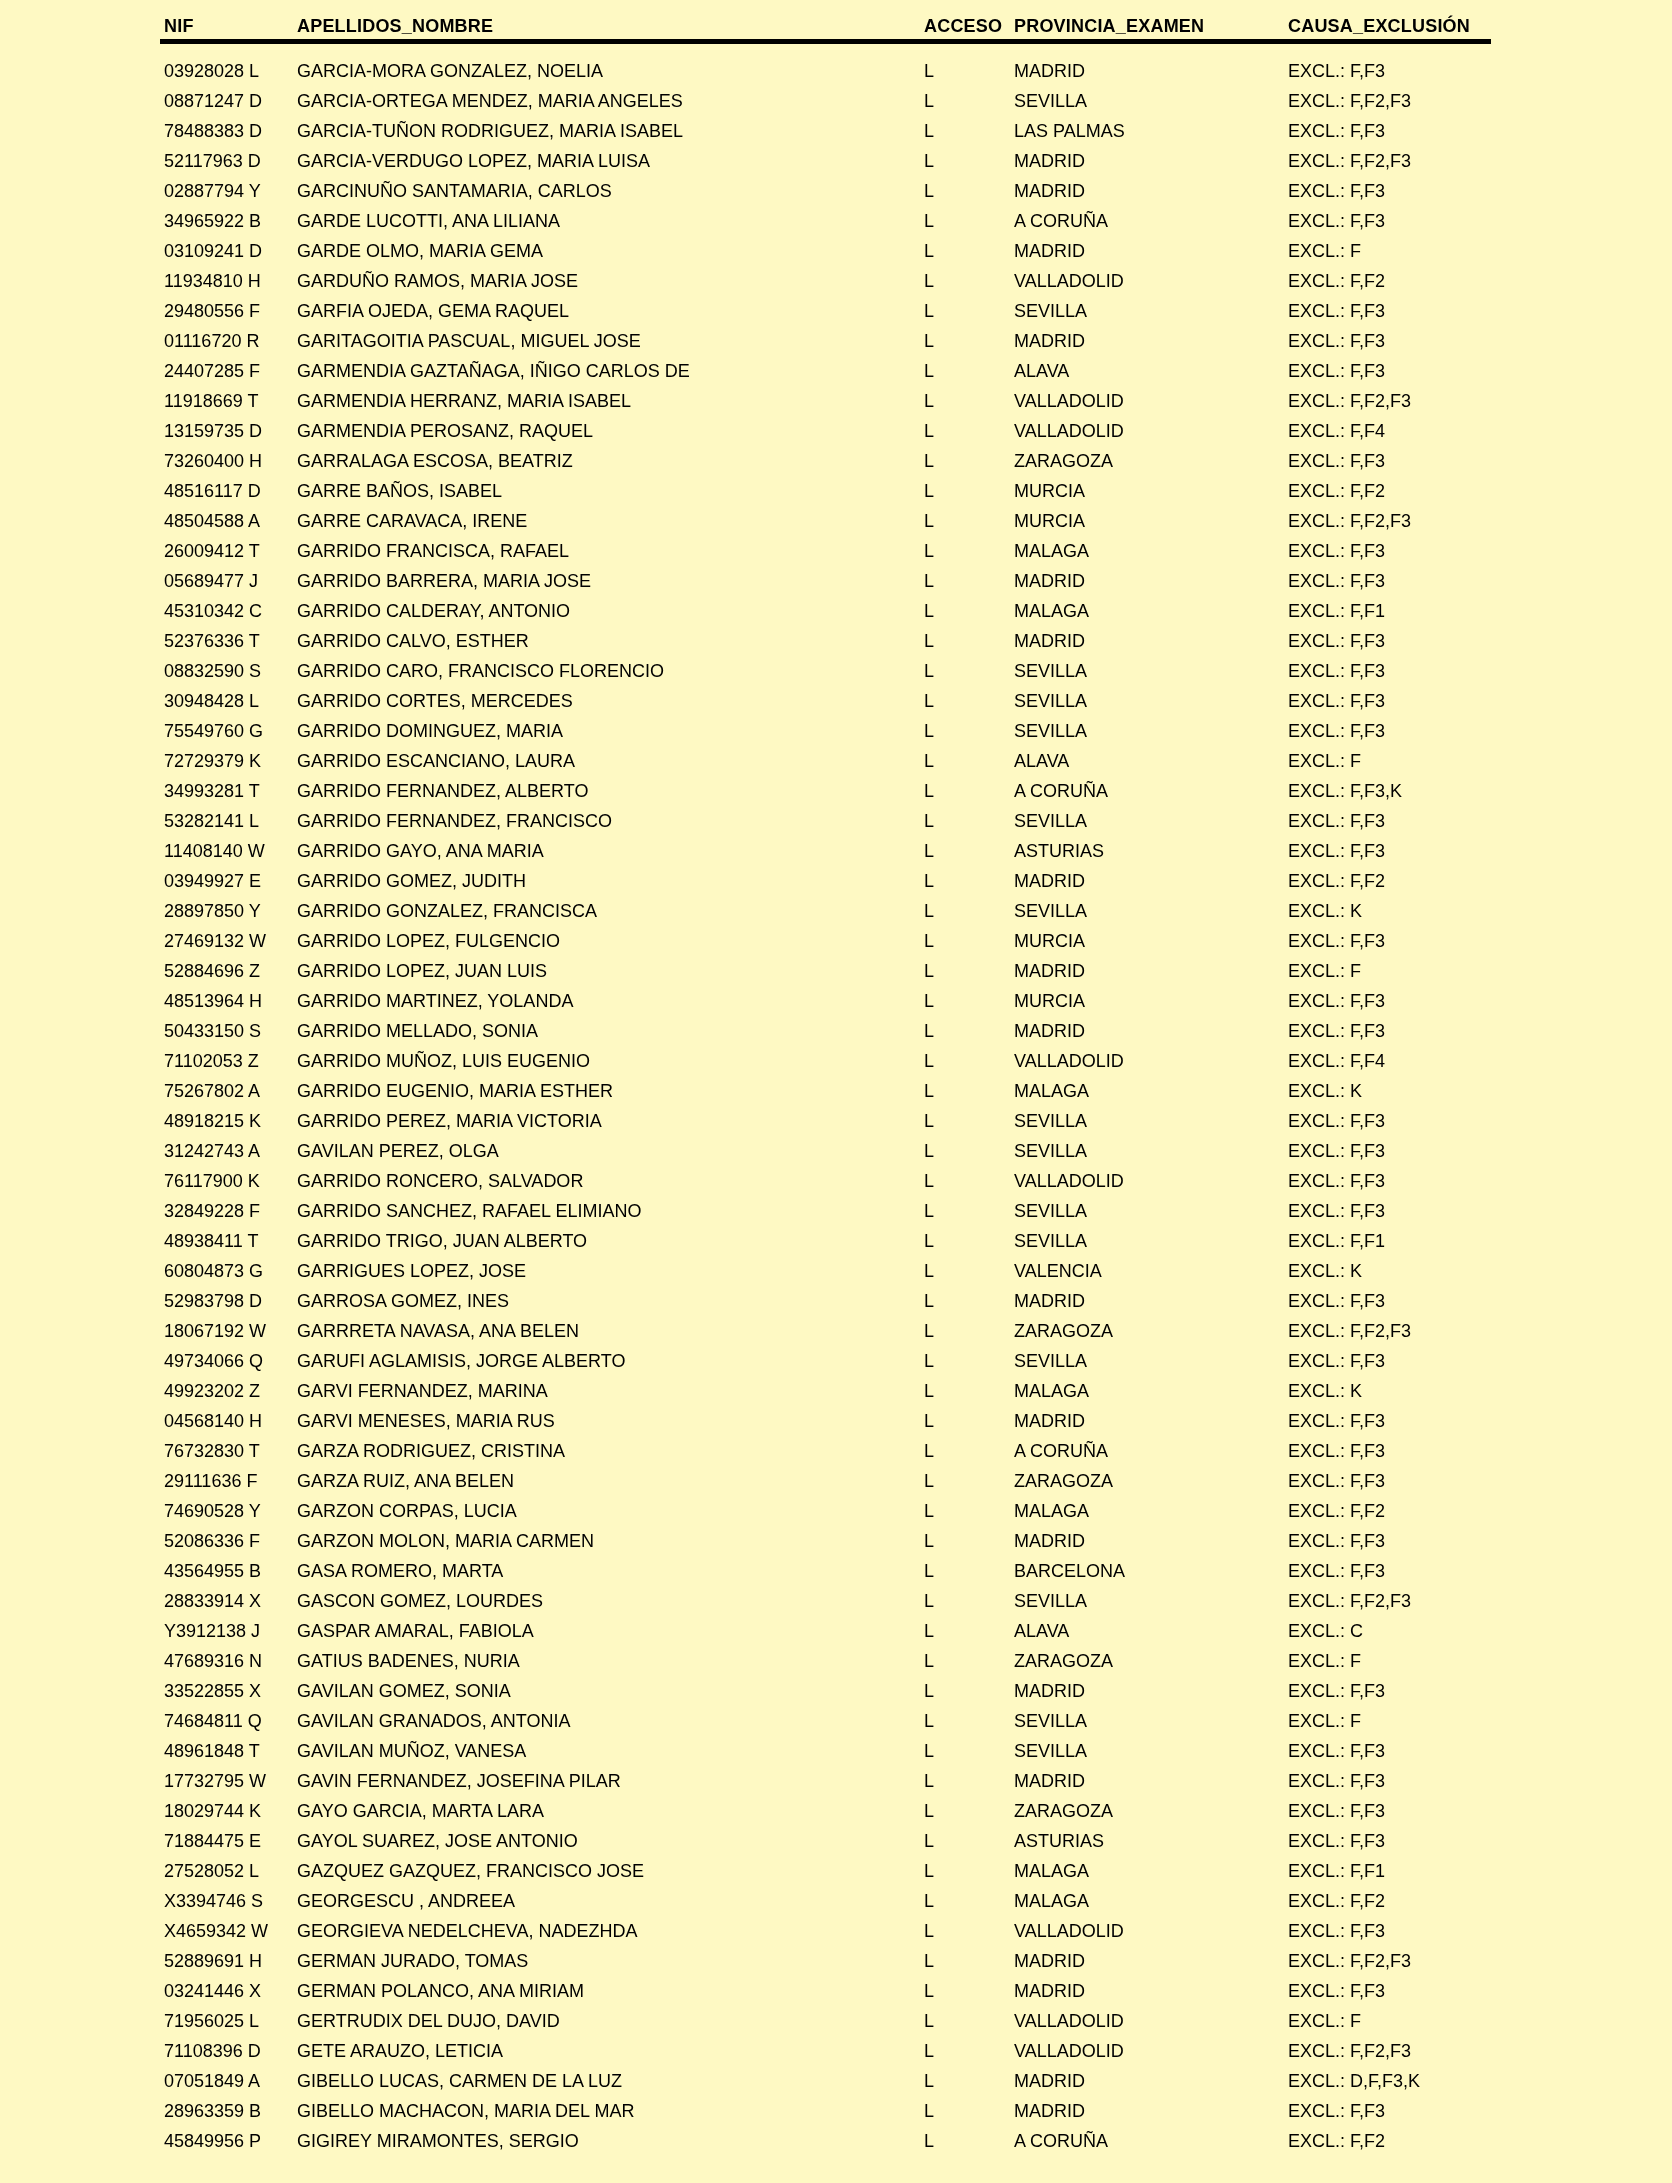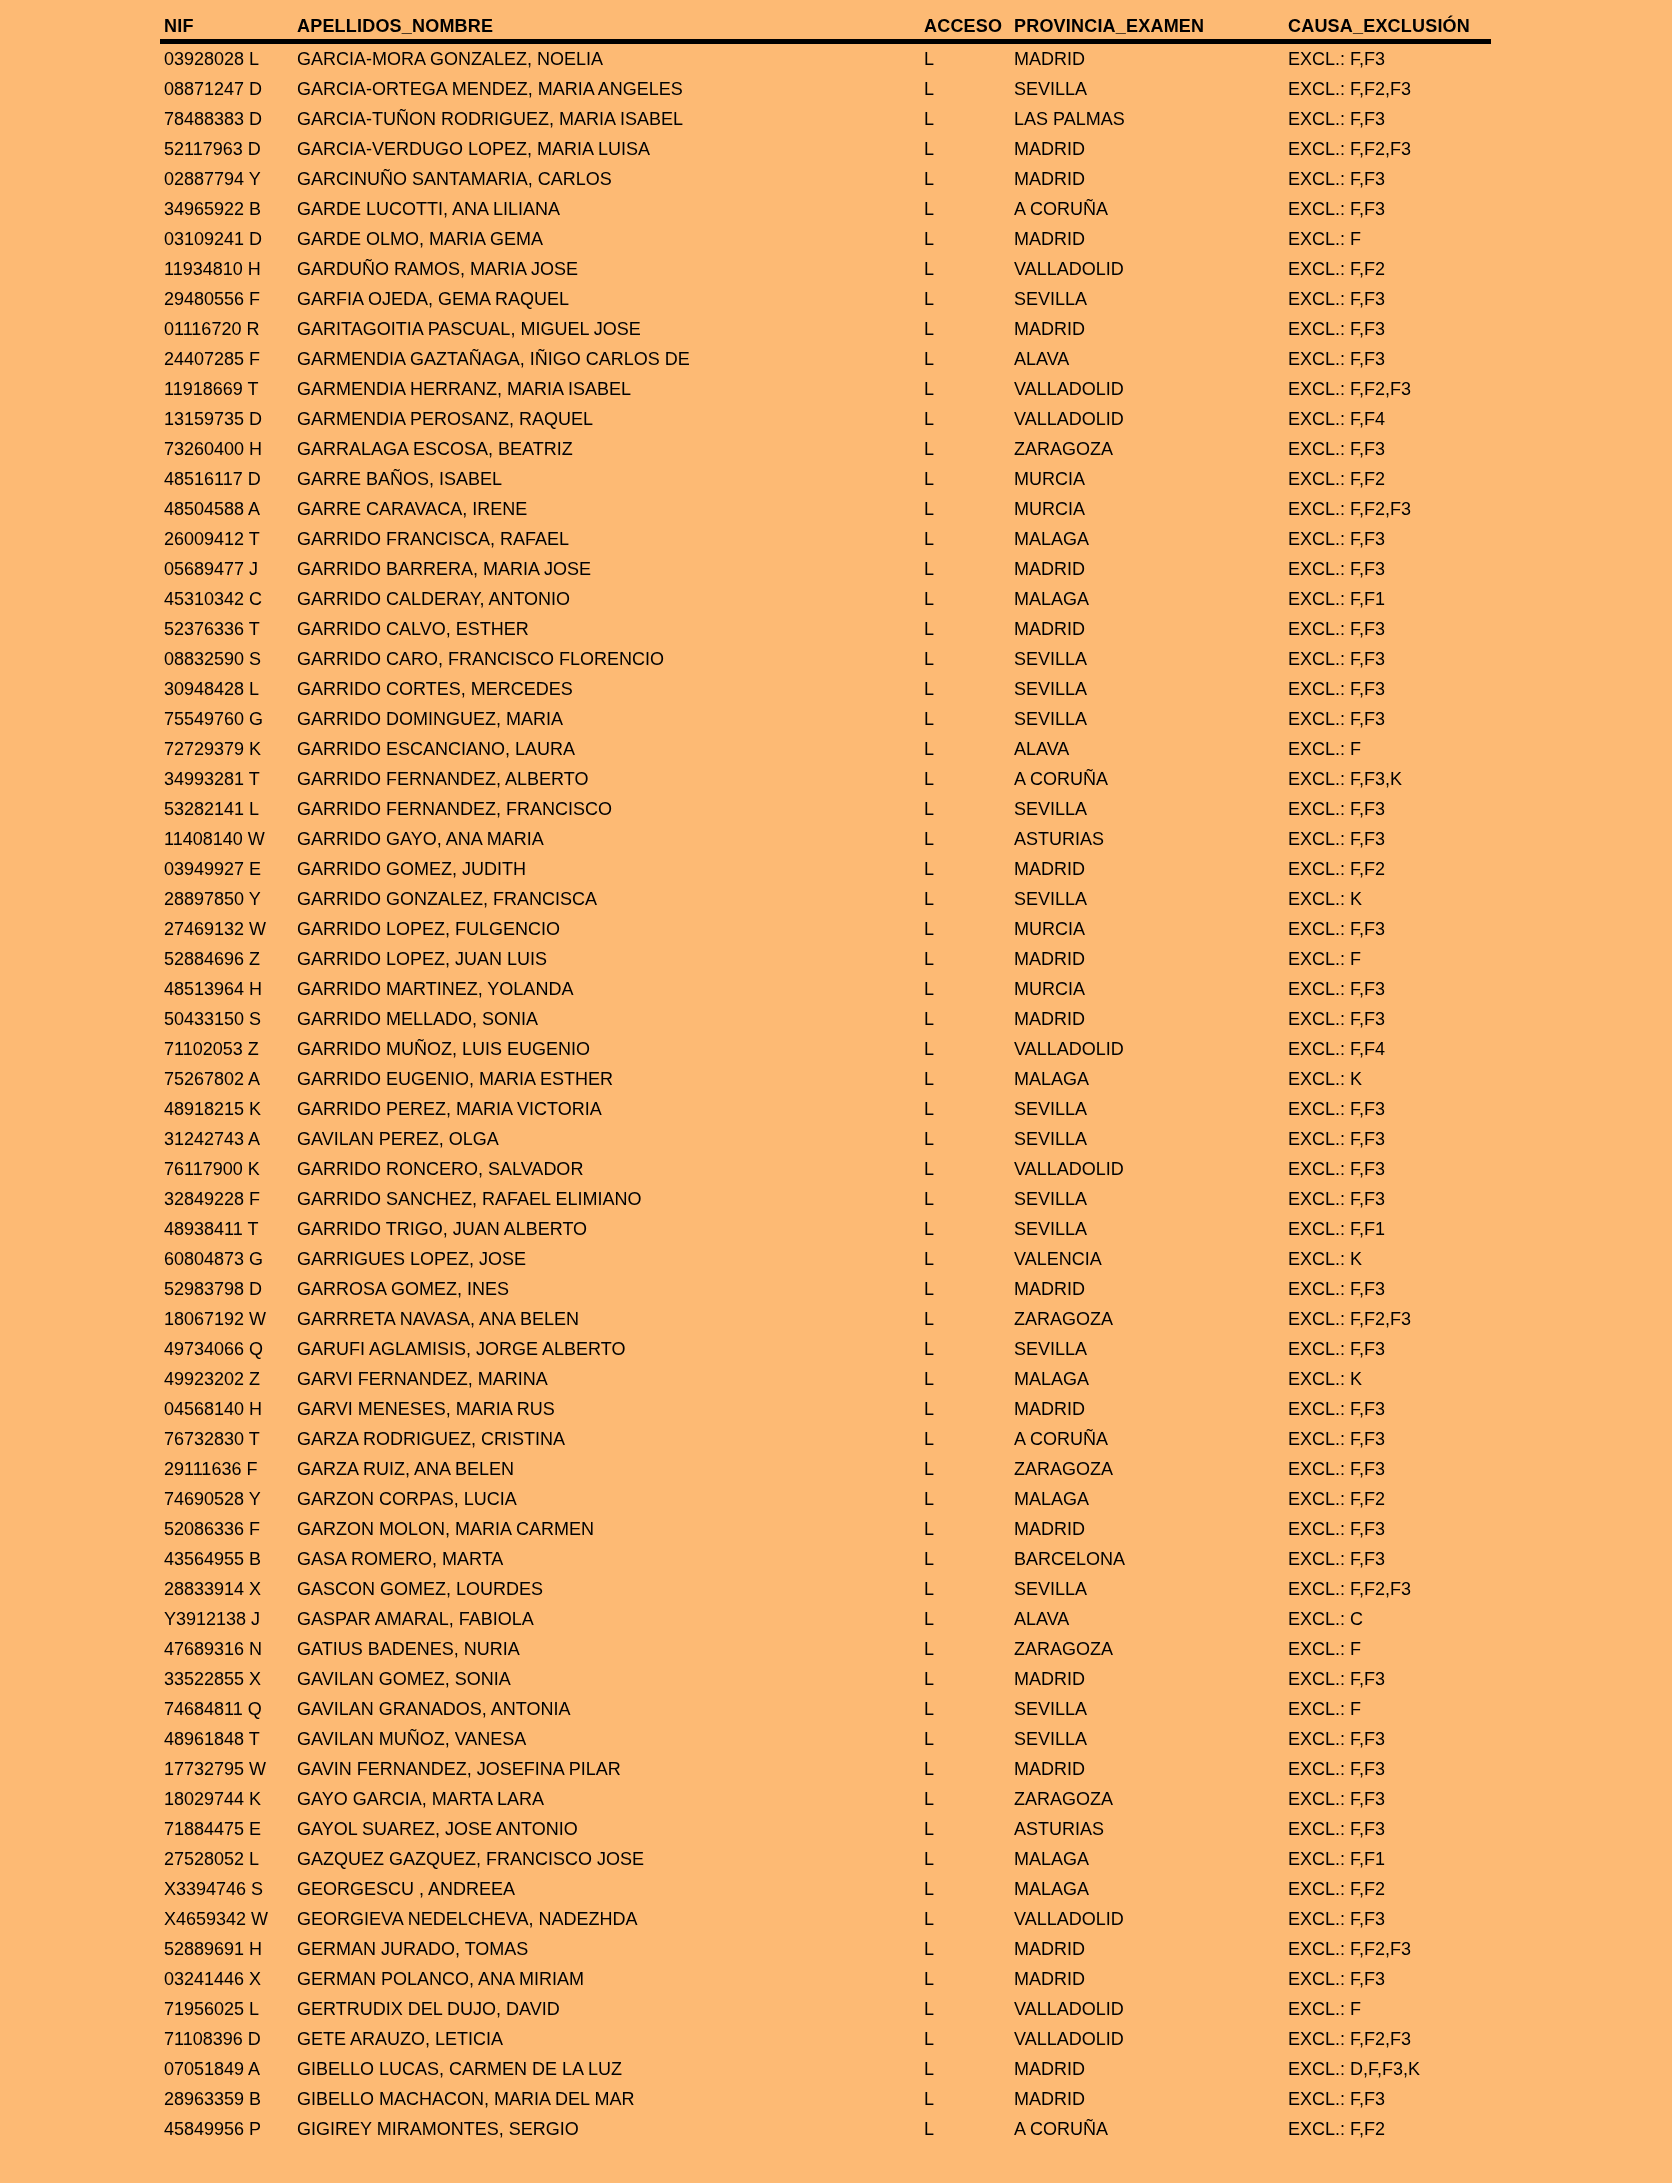--- a/index.html
+++ b/index.html
@@ -4,21 +4,21 @@
 <style>
   html, body {
     margin: 0;
     padding: 0;
     background: #ffffff;
   }
   .page {
     position: relative;
     width: 1672px;
     height: 2183px;
-    background: #fdba74;
+    background: #fef9c3;
     color: #000000;
     font-family: "Liberation Sans", sans-serif;
     overflow: hidden;
   }
   .tbl {
     position: absolute;
     left: 0;
     top: 0;
     width: 1672px;
   }
@@ -31,21 +31,21 @@
     font-size: 18px;
     letter-spacing: 0.2px;
   }
   .hdr-rule {
     margin-left: 160px;
     width: 1331px;
     height: 4.7px;
     background: #000000;
   }
   .tbody {
-    padding-top: 0;
+    padding-top: 12px;
   }
   .row {
     display: flex;
     height: 30px;
     align-items: center;
     font-size: 18px;
   }
   
   .sp   { width: 164px; flex: 0 0 164px; }
   .c-nif       { width: 133px; flex: 0 0 133px; white-space: nowrap; }

